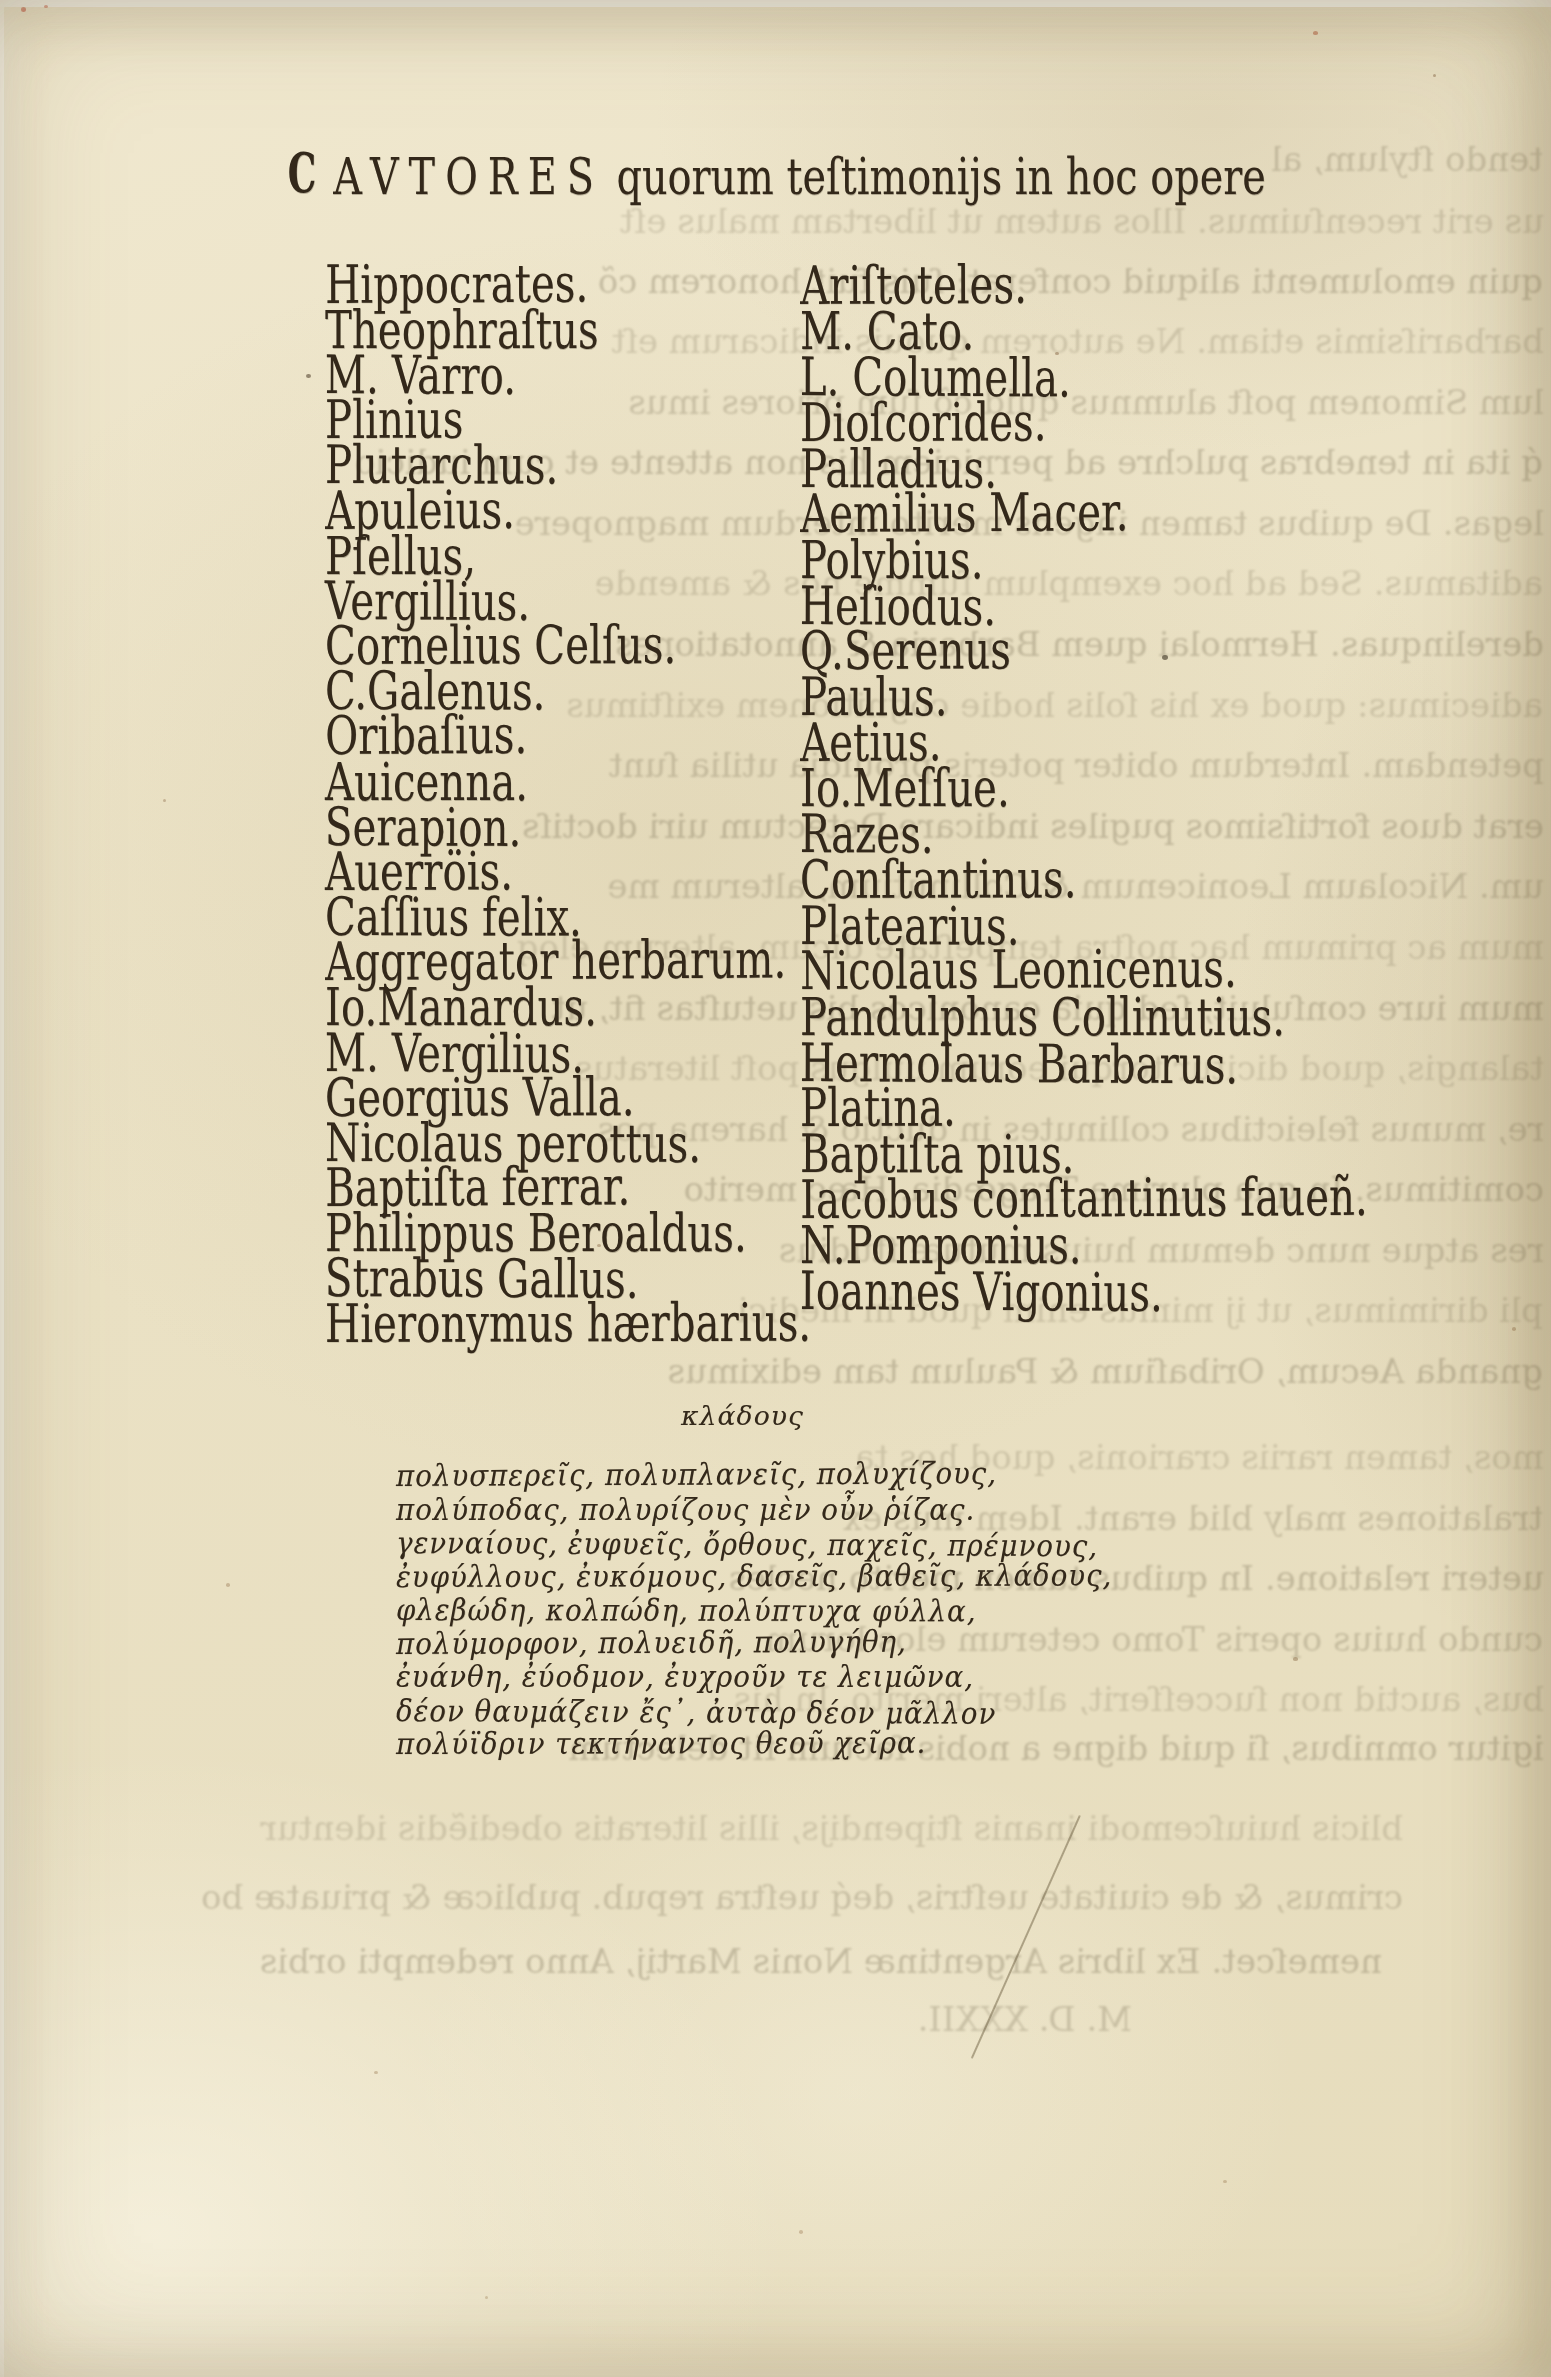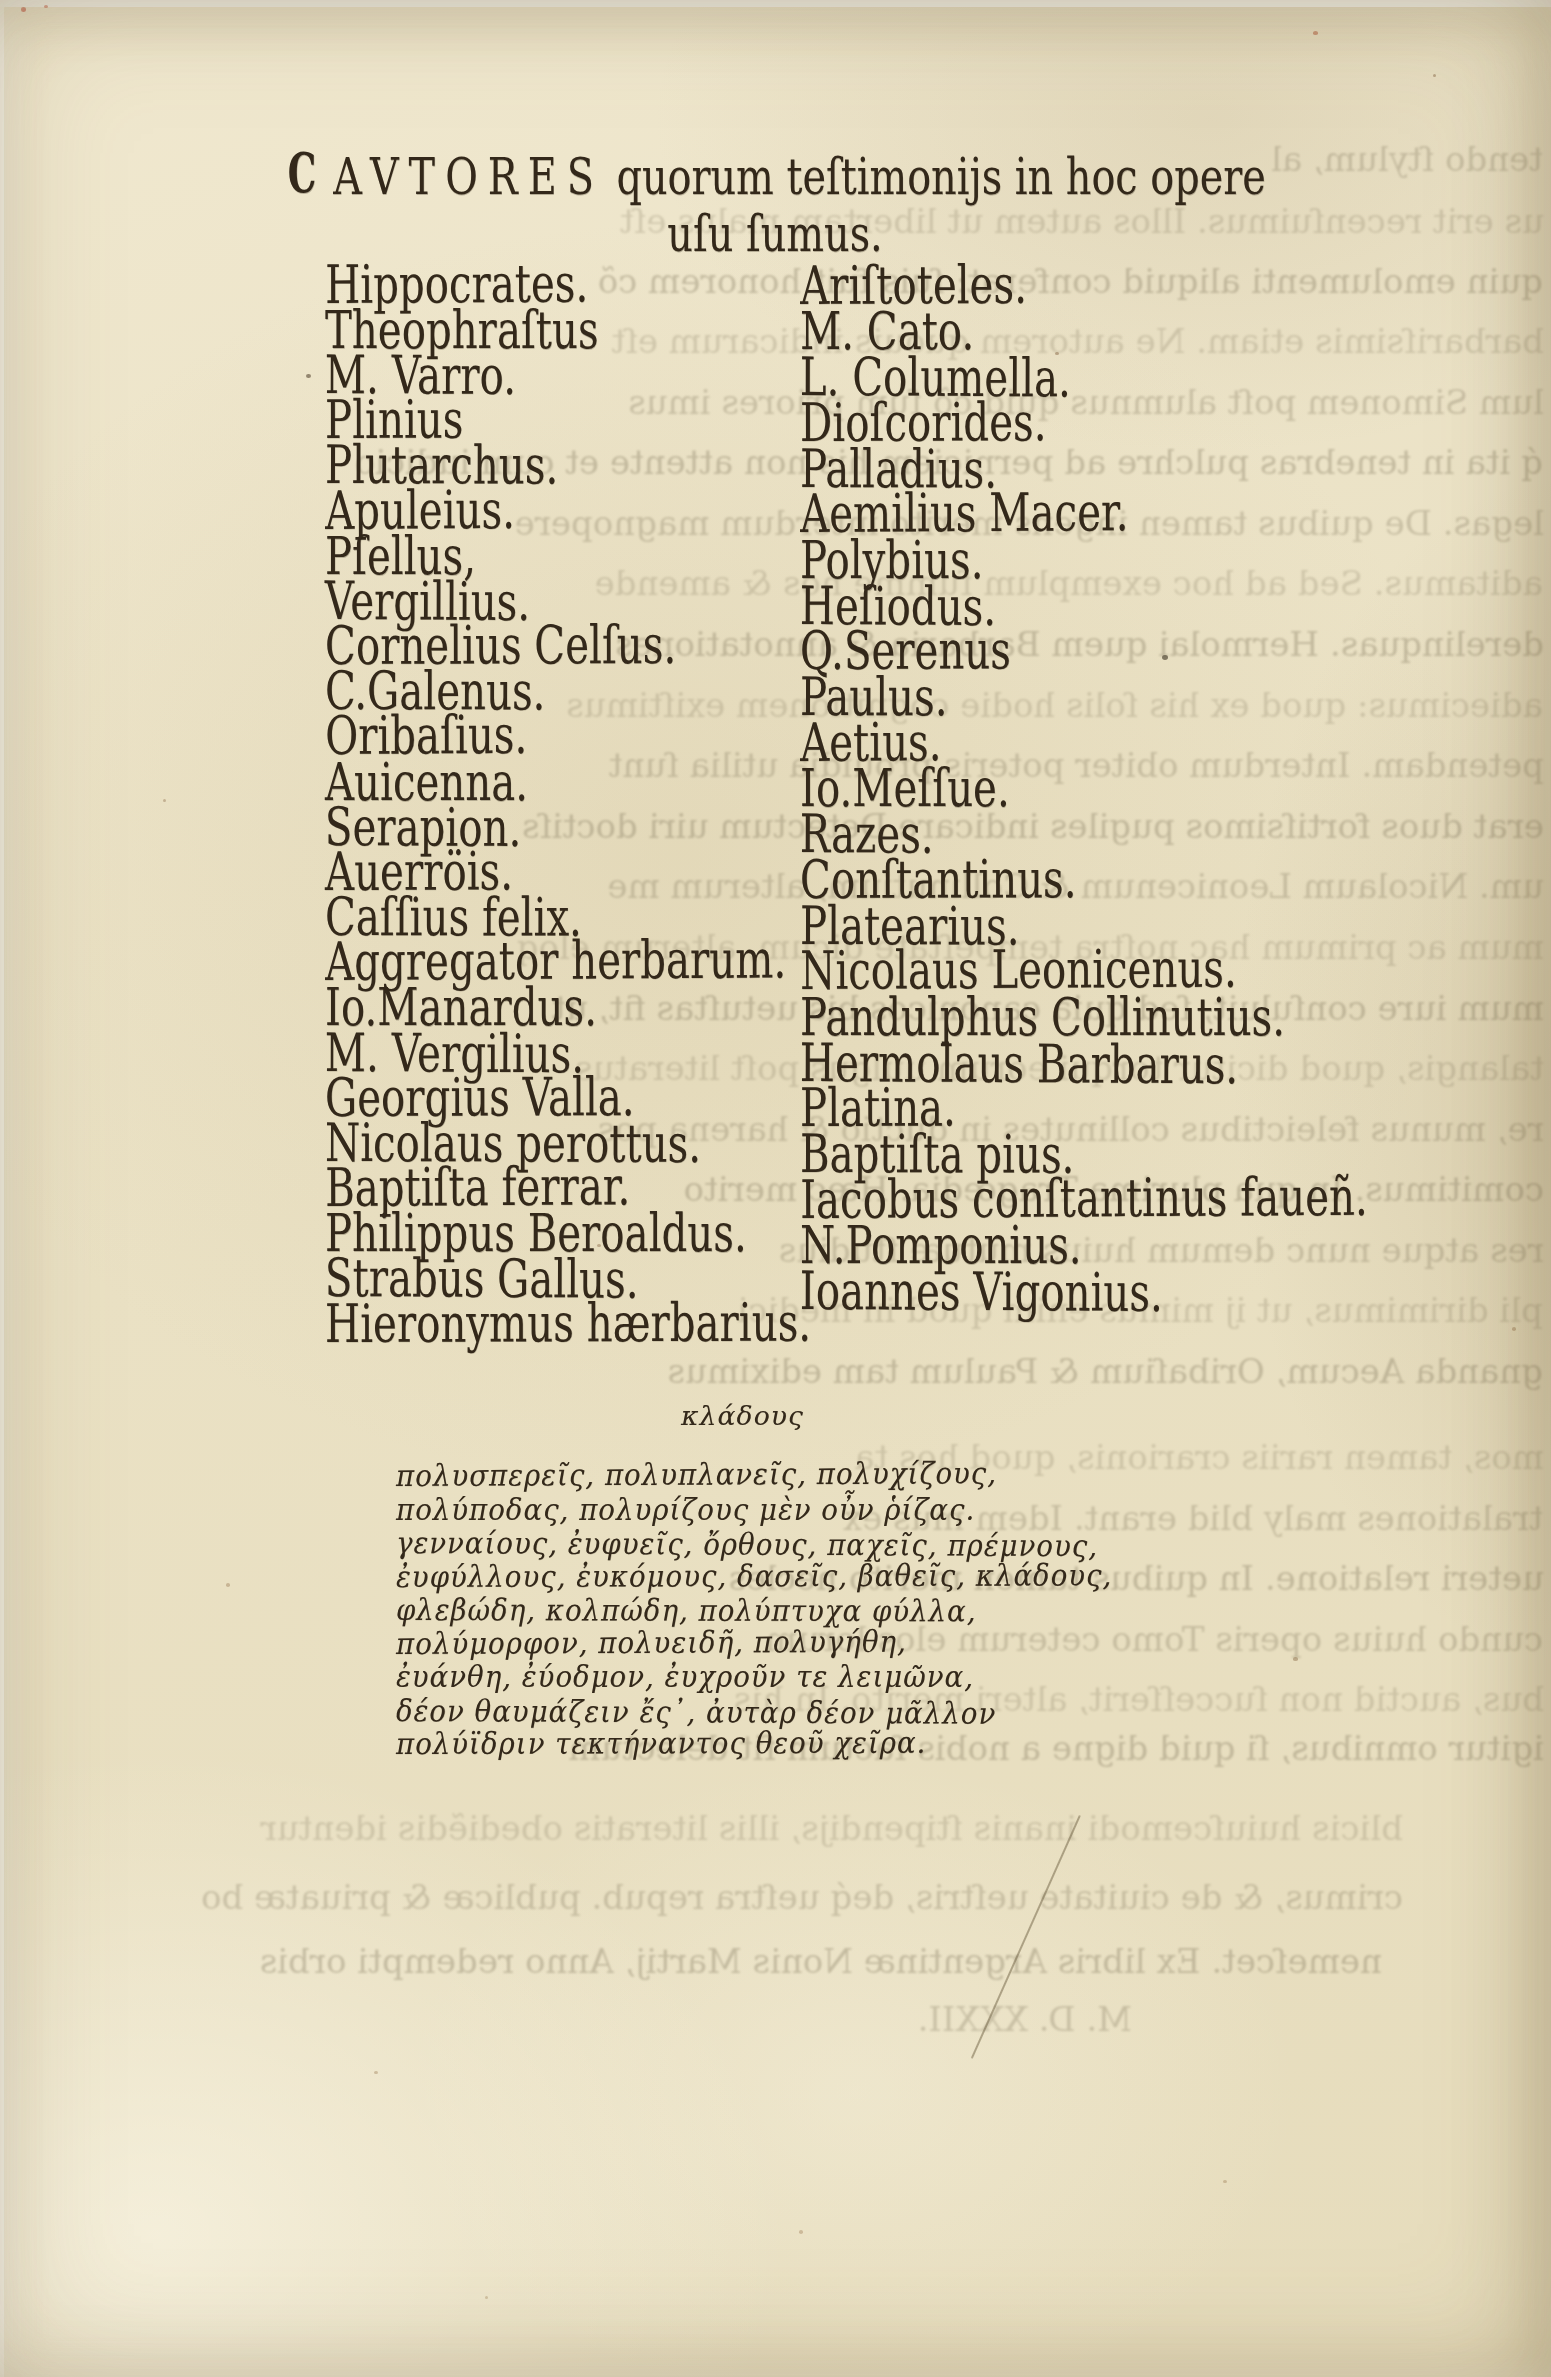--- a/index.html
+++ b/index.html
@@ -112,23 +112,20 @@
       <div class="ghost-line" style="top: 1880px; left: 298px; width: 1105px;">crimus, &amp; de ciuitate ueſtris, deq́ ueſtra repub. publicæ &amp; priuatæ bo</div>
       <div class="ghost-line" style="top: 1944px; left: 319px; width: 1063px;">nemeſcet. Ex libris Argentinæ Nonis Martij, Anno redempti orbis</div>
       <div class="ghost-line" style="top: 2002px; left: 903px; width: 229px;">M. D. XXXII.</div>
     </div>
 
   <div class="header-line" style="top:148px">
     <span class="h-condense">
       <span class="capitulum">C</span><span class="caps">AVTORES</span><span>quorum teſtimonijs in hoc opere</span>
     </span>
   </div>
-  <div class="header-line" style="top:208px">
-    <span class="h-condense">uſu ſumus.</span>
-  </div>
 
   <div class="layer">
       <div class="author" style="top: 258px; left: 325px; transform: scaleX(0.76) rotate(-0.24deg);">Hippocrates.</div>
       <div class="author" style="top: 303px; left: 325px; transform: scaleX(0.76) rotate(0deg);">Theophraſtus</div>
       <div class="author" style="top: 348px; left: 325px; transform: scaleX(0.76) rotate(0.24deg);">M. Varro.</div>
       <div class="author" style="top: 393px; left: 325px; transform: scaleX(0.76) rotate(-0.12deg);">Plinius</div>
       <div class="author" style="top: 438px; left: 325px; transform: scaleX(0.76) rotate(0.12deg);">Plutarchus.</div>
       <div class="author" style="top: 484px; left: 325px; transform: scaleX(0.76) rotate(-0.24deg);">Apuleius.</div>
       <div class="author" style="top: 529px; left: 325px; transform: scaleX(0.76) rotate(0deg);">Pſellus,</div>
       <div class="author" style="top: 574px; left: 325px; transform: scaleX(0.76) rotate(0.24deg);">Vergillius.</div>

